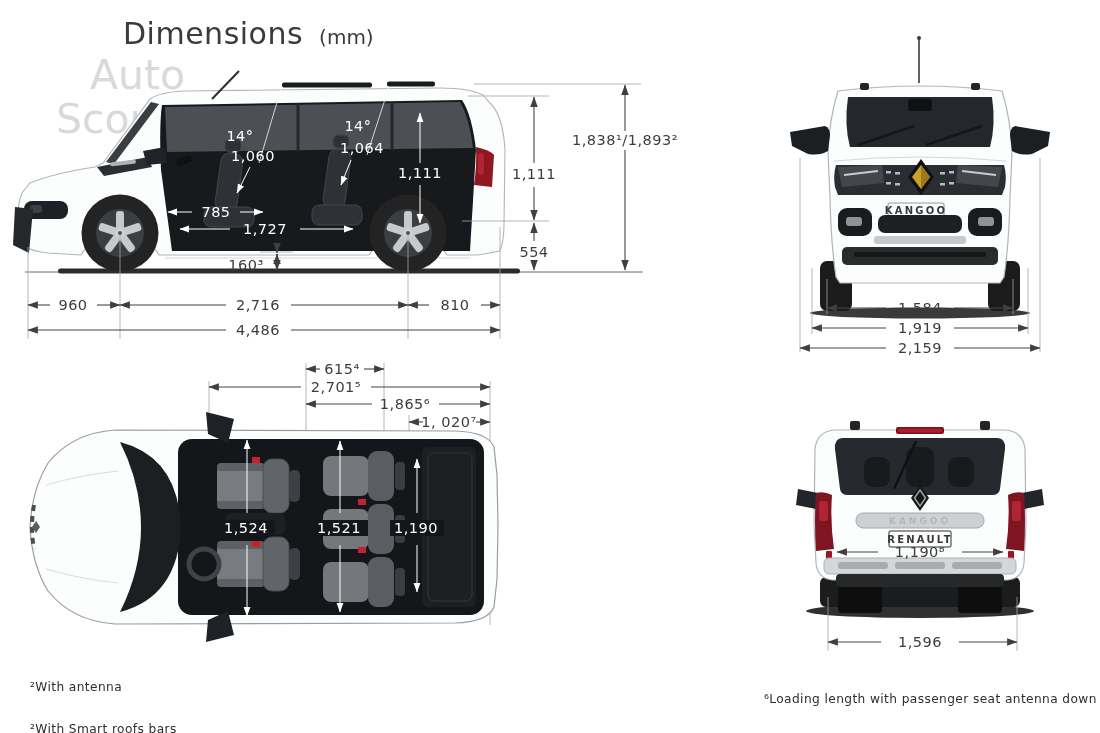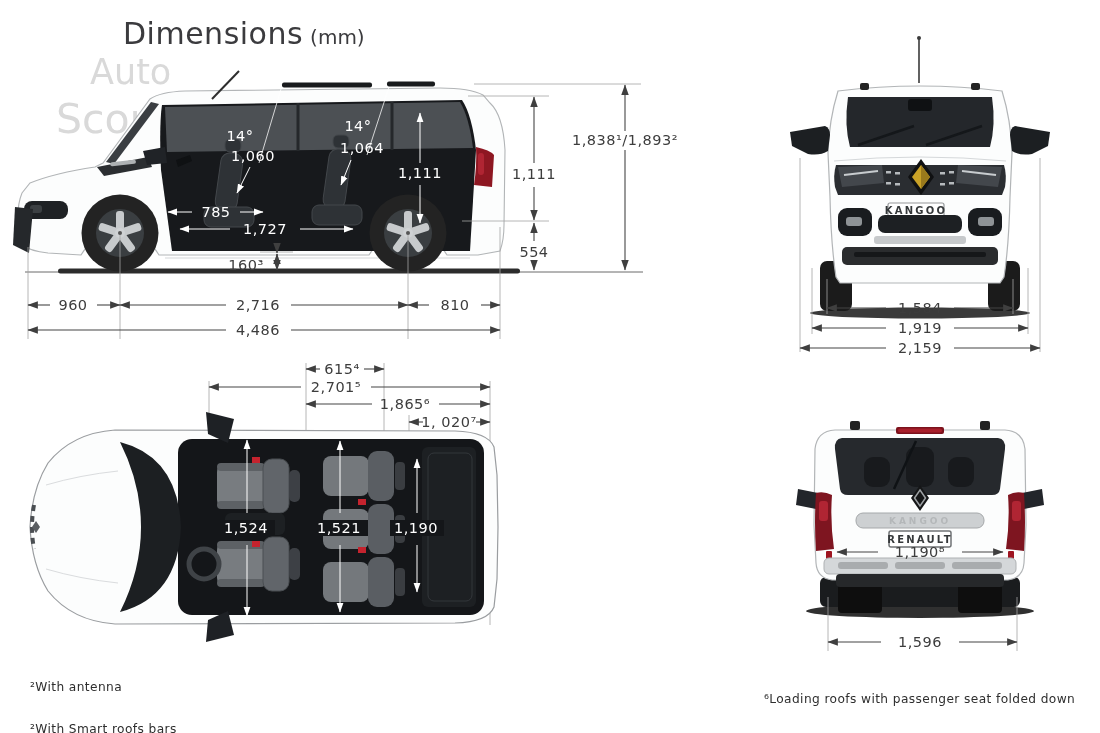--- a/index.html
+++ b/index.html
@@ -1,22 +1,22 @@
 <!DOCTYPE html>
 <html><head>
 <meta charset="utf-8">
 <style>
   html,body{margin:0;padding:0;background:#fff;}
   .canvas{position:relative;width:1100px;height:733px;background:#ffffff;overflow:hidden;
           font-family:"DejaVu Sans",sans-serif;}
   .title{position:absolute;left:123px;top:16px;color:#3b3b3e;white-space:nowrap;}
   .title .main{font-size:30px;letter-spacing:0.5px;}
-  .title .unit{font-size:20px;margin-left:7px;}
+  .title .unit{font-size:20px;margin-left:16px;}
   .watermark{position:absolute;color:#d9d9d9;z-index:1;font-weight:400;line-height:1;}
-  .wm1{left:90px;top:55px;font-size:35px;}
+  .wm1{left:90px;top:55px;font-size:41px;}
   .wm2{left:56px;top:99px;font-size:41px;}
   svg.view{position:absolute;z-index:2;}
   .fnblock{position:absolute;z-index:3;font-size:12.2px;color:#2e2e2e;
            letter-spacing:0.4px;line-height:13.7px;white-space:pre;}
   svg text{font-family:"DejaVu Sans",sans-serif;}
   .dt{font-size:14.5px;fill:#3d3d3d;letter-spacing:0.5px;text-anchor:middle;}
   .wt{font-size:14.5px;fill:#ffffff;letter-spacing:0.5px;text-anchor:middle;}
   .plate-txt{font-size:10px;fill:#35383a;letter-spacing:2.2px;text-anchor:middle;font-weight:700;}
   .ghost-txt{font-size:9px;fill:#b4b7b9;letter-spacing:3px;text-anchor:middle;font-weight:700;}
   .dline{stroke:#454545;stroke-width:1.1;}
@@ -457,18 +457,18 @@
   </svg>
 
   <div class="fnblock" style="left:30px;top:654px">
     <div>²With antenna</div>
     <div>²With Smart roofs bars</div>
     
     
     
   </div>
   <div class="fnblock" style="left:764px;top:666px">
-    <div>⁶Loading roofs with passenger seat folded down</div>
+    <div>⁶Loading length with passenger seat antenna down</div>
     
     
   </div>
 
 </div>
 
 </body></html>

